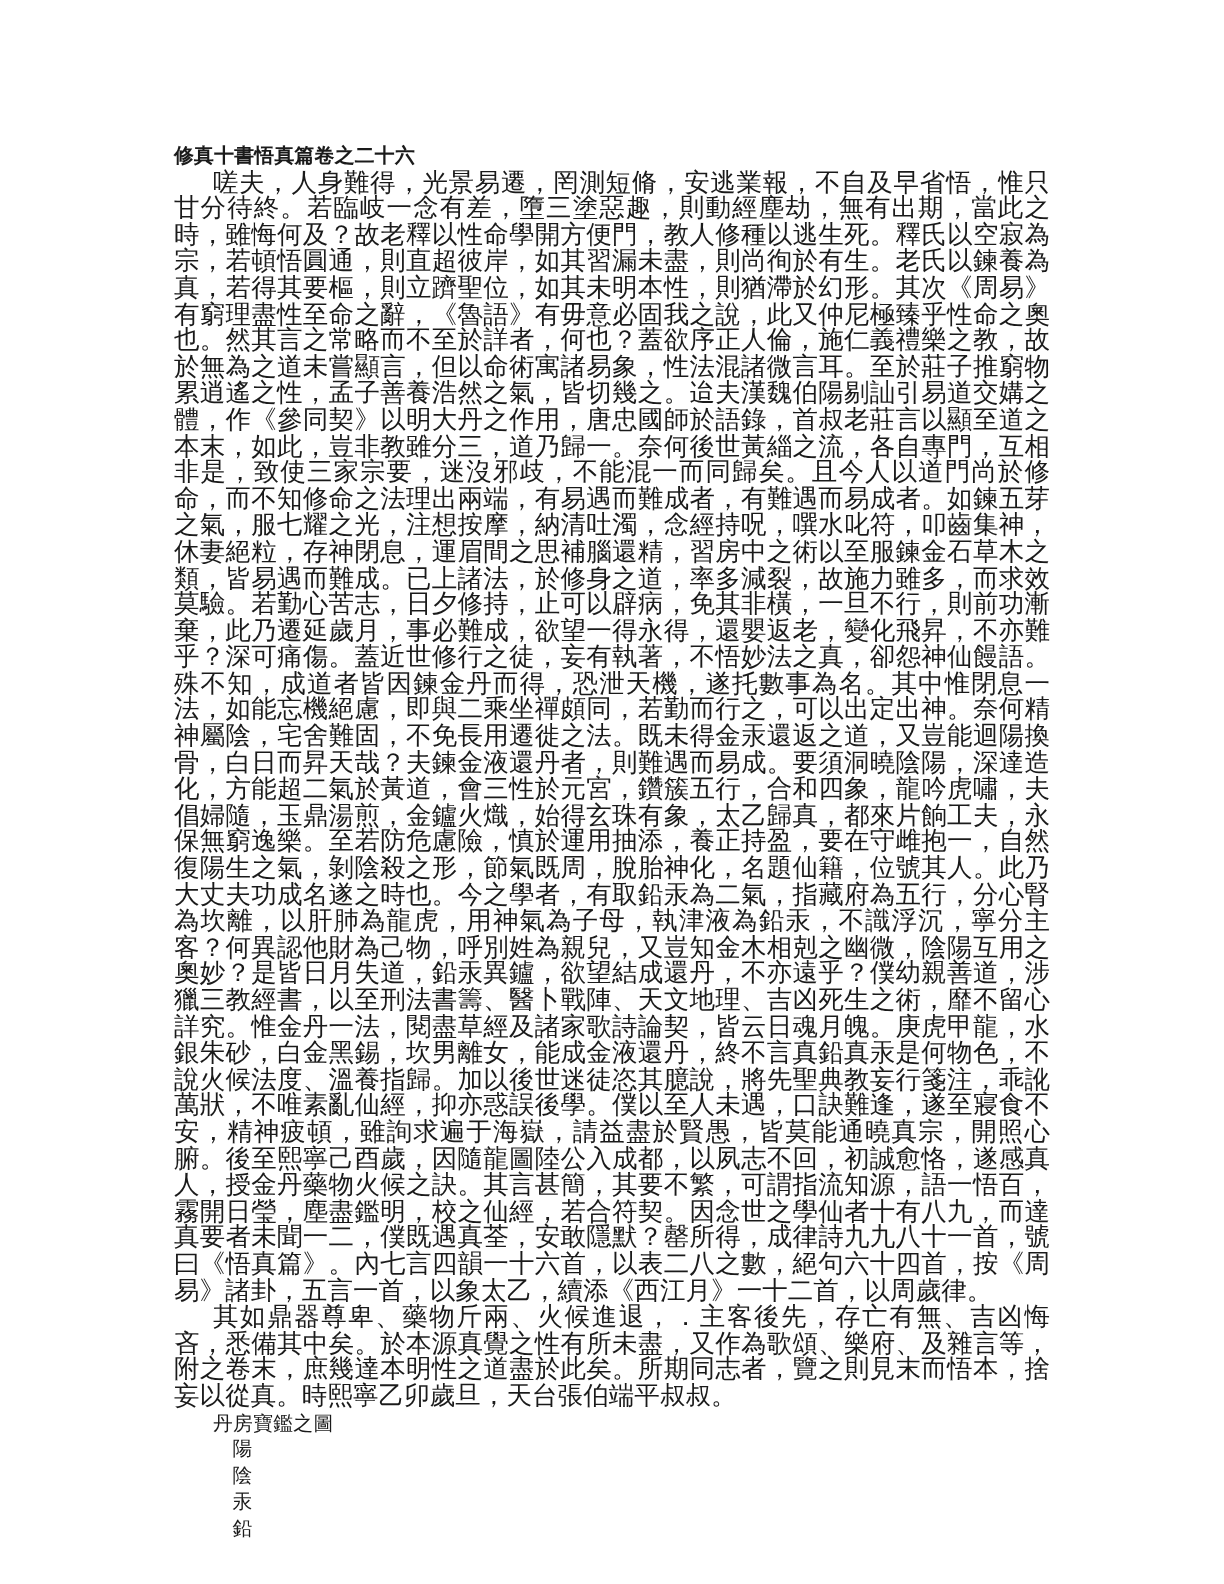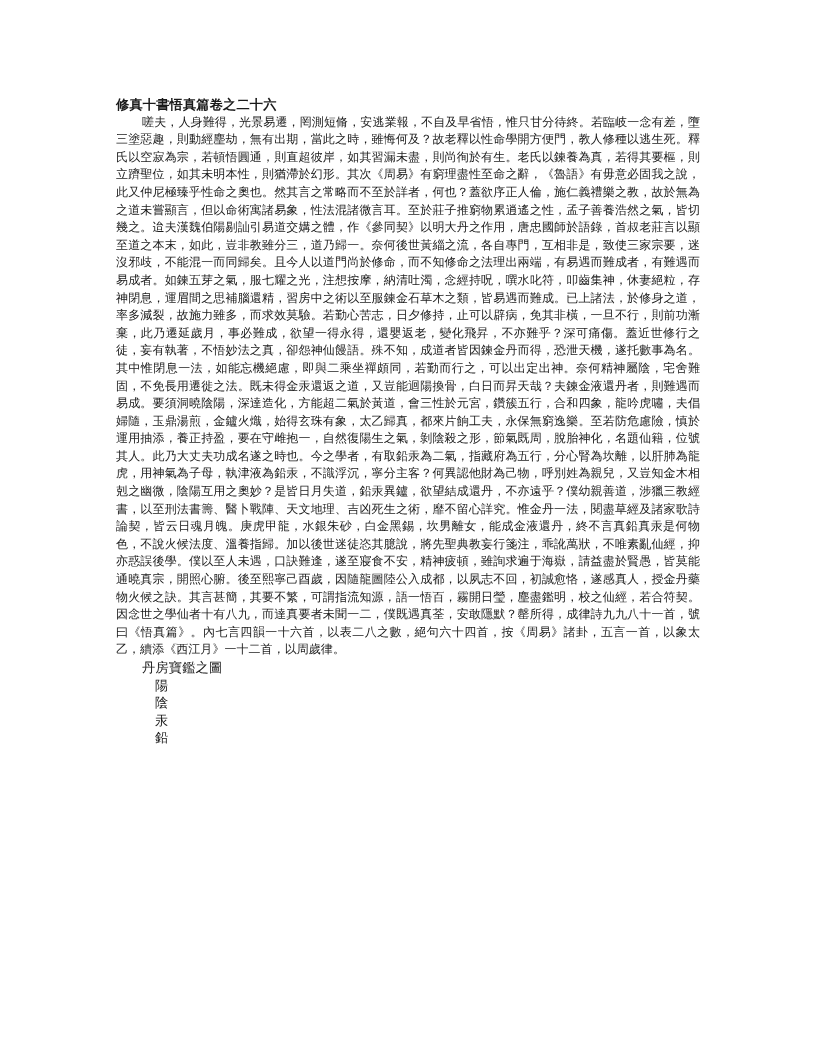--- a/index.html
+++ b/index.html
@@ -34,38 +34,39 @@
   }
   .section-heading {
     font-size: 13.2px;
     line-height: 17.6px;
     margin: 0;
     text-indent: 26px;
     letter-spacing: 0.2px;
     white-space: pre;
   }
   .body-para {
-    font-size: 12px;
+    font-size: 17px;
     line-height: 17.6px;
     margin: 0;
     text-indent: 26px;
     text-align: justify;
     text-justify: inter-character;
     text-align-last: left;
     letter-spacing: 0.05px;
     word-break: break-all;
     line-break: normal;
   }
   .plain-line {
     font-size: 13.2px;
     line-height: 17.6px;
     margin: 0;
     text-indent: 26px;
     white-space: pre;
     letter-spacing: 0.2px;
+    font-family: Liberation Mono, monospace;
   }
   .diagram-label {
     font-size: 13.2px;
     line-height: 17.6px;
     margin: 0;
     text-indent: 39px;
     white-space: pre;
     letter-spacing: 0.2px;
   }
   .diagram-list {
@@ -77,20 +78,21 @@
 </head>
 <body>
 
 <div class="page">
 
   <h1 class="doc-title">修真十書悟真篇卷之二十六</h1>
 
 
   <p class="body-para">嗟夫，人身難得，光景易遷，罔測短脩，安逃業報，不自及早省悟，惟只甘分待終。若臨岐一念有差，墮三塗惡趣，則動經塵劫，無有出期，當此之時，雖悔何及？故老釋以性命學開方便門，教人修種以逃生死。釋氏以空寂為宗，若頓悟圓通，則直超彼岸，如其習漏未盡，則尚徇於有生。老氏以鍊養為真，若得其要樞，則立躋聖位，如其未明本性，則猶滯於幻形。其次《周易》有窮理盡性至命之辭，《魯語》有毋意必固我之說，此又仲尼極臻乎性命之奧也。然其言之常略而不至於詳者，何也？蓋欲序正人倫，施仁義禮樂之教，故於無為之道未嘗顯言，但以命術寓諸易象，性法混諸微言耳。至於莊子推窮物累逍遙之性，孟子善養浩然之氣，皆切幾之。迨夫漢魏伯陽剔訕引易道交媾之體，作《參同契》以明大丹之作用，唐忠國師於語錄，首叔老莊言以顯至道之本末，如此，豈非教雖分三，道乃歸一。奈何後世黃緇之流，各自專門，互相非是，致使三家宗要，迷沒邪歧，不能混一而同歸矣。且今人以道門尚於修命，而不知修命之法理出兩端，有易遇而難成者，有難遇而易成者。如鍊五芽之氣，服七耀之光，注想按摩，納清吐濁，念經持呪，噀水叱符，叩齒集神，休妻絕粒，存神閉息，運眉間之思補腦還精，習房中之術以至服鍊金石草木之類，皆易遇而難成。已上諸法，於修身之道，率多減裂，故施力雖多，而求效莫驗。若勤心苦志，日夕修持，止可以辟病，免其非橫，一旦不行，則前功漸棄，此乃遷延歲月，事必難成，欲望一得永得，還嬰返老，變化飛昇，不亦難乎？深可痛傷。蓋近世修行之徒，妄有執著，不悟妙法之真，卻怨神仙饅語。殊不知，成道者皆因鍊金丹而得，恐泄天機，遂托數事為名。其中惟閉息一法，如能忘機絕慮，即與二乘坐禪頗同，若勤而行之，可以出定出神。奈何精神屬陰，宅舍難固，不免長用遷徙之法。既未得金汞還返之道，又豈能迴陽換骨，白日而昇天哉？夫鍊金液還丹者，則難遇而易成。要須洞曉陰陽，深達造化，方能超二氣於黃道，會三性於元宮，鑽簇五行，合和四象，龍吟虎嘯，夫倡婦隨，玉鼎湯煎，金鑪火熾，始得玄珠有象，太乙歸真，都來片餉工夫，永保無窮逸樂。至若防危慮險，慎於運用抽添，養正持盈，要在守雌抱一，自然復陽生之氣，剝陰殺之形，節氣既周，脫胎神化，名題仙籍，位號其人。此乃大丈夫功成名遂之時也。今之學者，有取鉛汞為二氣，指藏府為五行，分心腎為坎離，以肝肺為龍虎，用神氣為子母，執津液為鉛汞，不識浮沉，寧分主客？何異認他財為己物，呼別姓為親兒，又豈知金木相剋之幽微，陰陽互用之奧妙？是皆日月失道，鉛汞異鑪，欲望結成還丹，不亦遠乎？僕幼親善道，涉獵三教經書，以至刑法書籌、醫卜戰陣、天文地理、吉凶死生之術，靡不留心詳究。惟金丹一法，閱盡草經及諸家歌詩論契，皆云日魂月魄。庚虎甲龍，水銀朱砂，白金黑錫，坎男離女，能成金液還丹，終不言真鉛真汞是何物色，不說火候法度、溫養指歸。加以後世迷徒恣其臆說，將先聖典教妄行箋注，乖訛萬狀，不唯素亂仙經，抑亦惑誤後學。僕以至人未遇，口訣難逢，遂至寢食不安，精神疲頓，雖詢求遍于海嶽，請益盡於賢愚，皆莫能通曉真宗，開照心腑。後至熙寧己酉歲，因隨龍圖陸公入成都，以夙志不回，初誠愈恪，遂感真人，授金丹藥物火候之訣。其言甚簡，其要不繁，可謂指流知源，語一悟百，霧開日瑩，塵盡鑑明，校之仙經，若合符契。因念世之學仙者十有八九，而達真要者未聞一二，僕既遇真荃，安敢隱默？罄所得，成律詩九九八十一首，號曰《悟真篇》。內七言四韻一十六首，以表二八之數，絕句六十四首，按《周易》諸卦，五言一首，以象太乙，續添《西江月》一十二首，以周歲律。</p>
 
+  <p class="body-para">其如鼎器尊卑、藥物斤兩、火候進退，．主客後先，存亡有無、吉凶悔吝，悉備其中矣。於本源真覺之性有所未盡，又作為歌頌、樂府、及雜言等，附之卷末，庶幾達本明性之道盡於此矣。所期同志者，覽之則見末而悟本，捨妄以從真。時熙寧乙卯歲旦，天台張伯端平叔叔。</p>
 
   <div class="plain-line">丹房寶鑑之圖</div>
 
   <ul class="diagram-list">
     <li class="diagram-label">陽</li>
     <li class="diagram-label">陰</li>
     <li class="diagram-label">汞</li>
     <li class="diagram-label">鉛</li>
   </ul>
 

